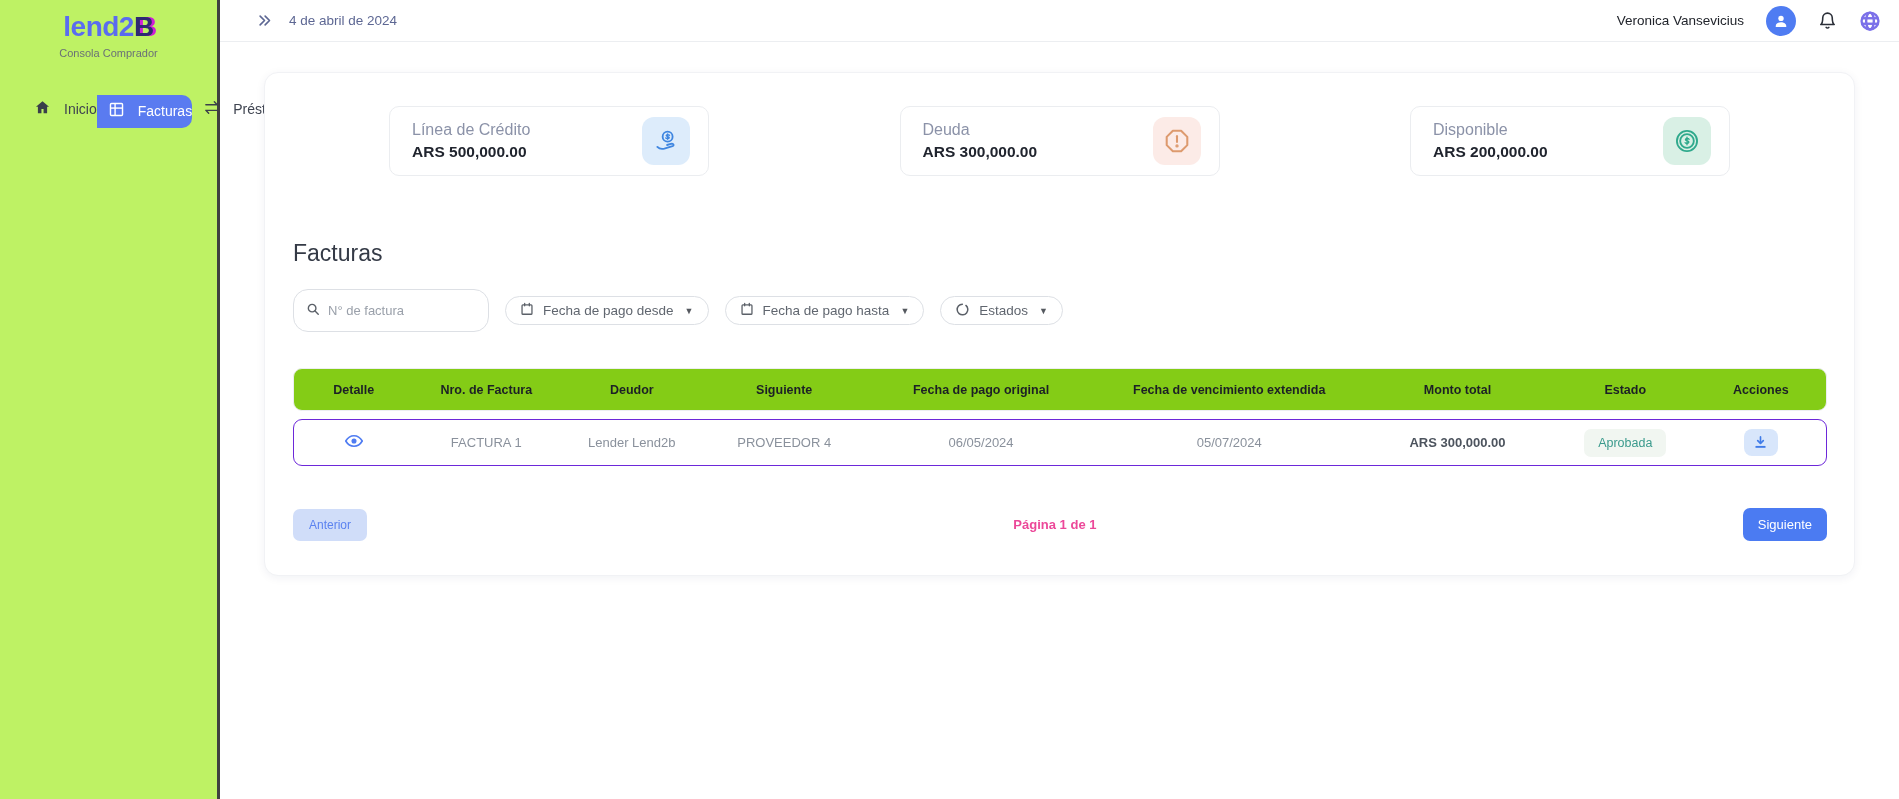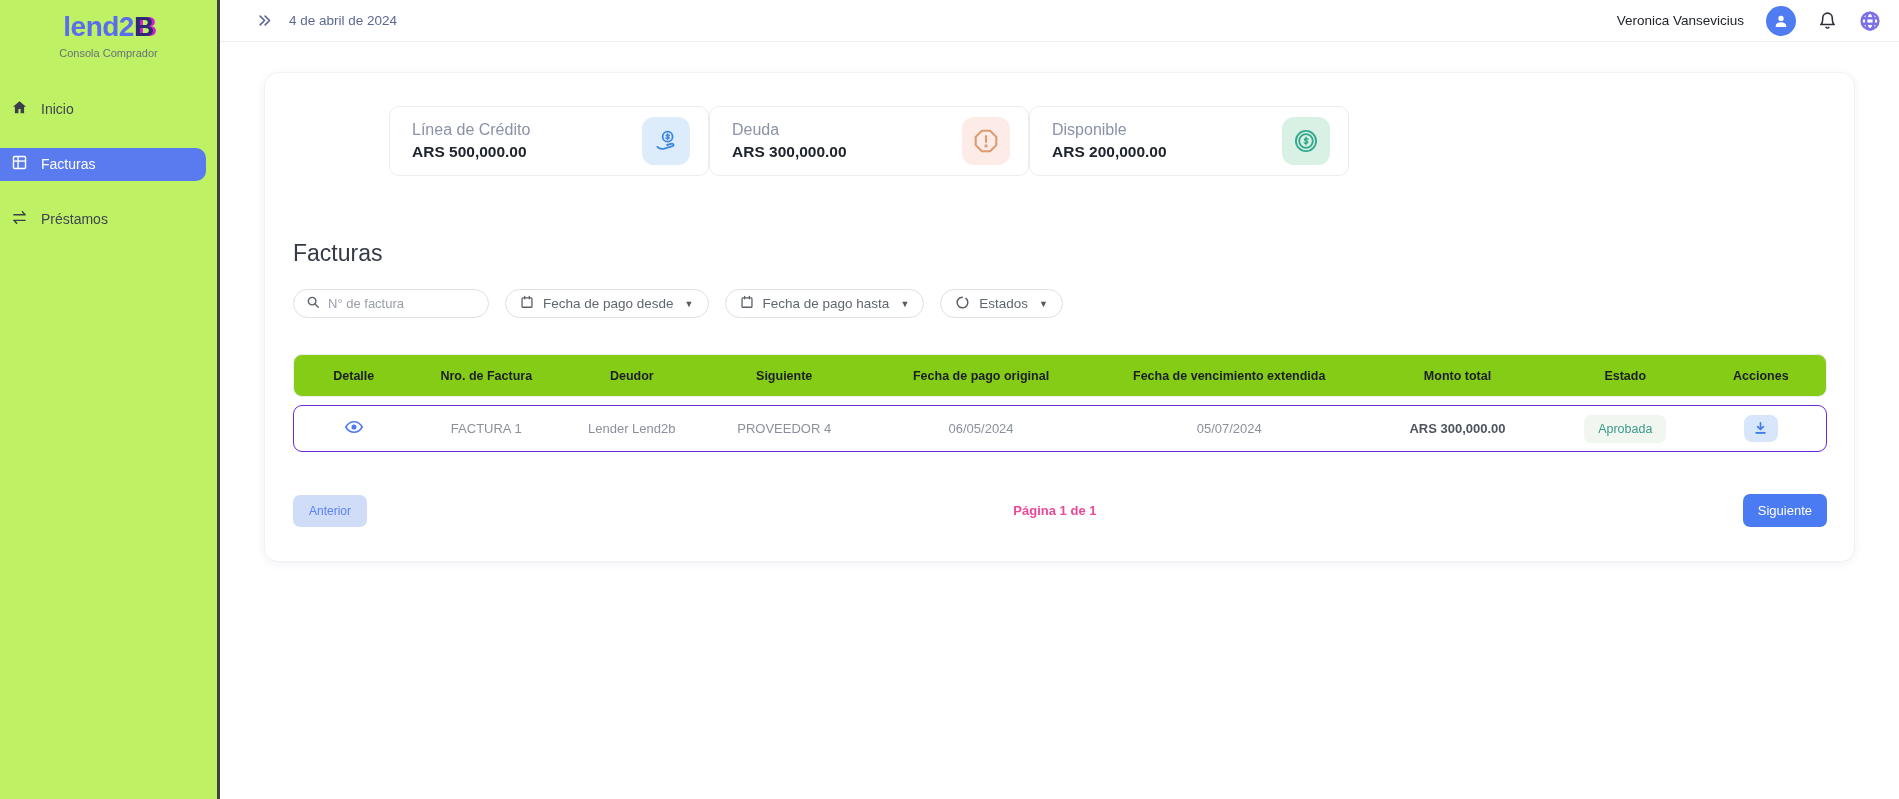--- a/index.html
+++ b/index.html
@@ -6,21 +6,21 @@
   html,body { width:1899px; height:799px; background:#ffffff; font-family:"Liberation Sans", sans-serif; overflow:hidden; }
   .app { display:flex; width:1899px; height:799px; }
 
   
   .sidebar { width:220px; flex:0 0 220px; height:100%; background:#bef264; border-right:3px solid #404040; padding-top:12px; }
   .logo-wrap { text-align:center; margin-bottom:34px; }
   .logo { font-size:28px; font-weight:700; letter-spacing:-0.5px; line-height:1.1; }
   .logo .p1 { color:#5a6cf0; }
   .logo .p2 { color:#2e2a72; text-shadow:3px 0 0 #cf1fd6; }
   .logo-sub { font-size:11px; color:#6a7077; margin-top:4px; }
-  .nav { display:flex; flex-direction:column; }
+  .nav { display:flex; flex-direction:row;padding-left:23px; }
   .nav-item { display:flex; align-items:center; gap:13px; height:33px; padding-left:11px; margin-bottom:20px;
               font-size:14px; color:#3f4450; cursor:pointer; }
   .nav-item.active { background:#5a7bf0; color:#ffffff; width:206px; border-radius:0 10px 10px 0; margin-bottom:22px; margin-top:2px; }
   .nav-item svg { flex:0 0 auto; }
 
   
   .main { flex:1; display:flex; flex-direction:column; }
   .topbar { height:42px; border-bottom:1px solid #eceef1; display:flex; align-items:center; justify-content:space-between; padding:0 18px 0 36px; }
   .topbar-left { display:flex; align-items:center; gap:16px; }
   .collapse-btn { display:flex; align-items:center; cursor:pointer; }
@@ -29,32 +29,32 @@
   .user-name { font-size:13.5px; color:#21242b; font-weight:500; }
   .avatar { width:30px; height:30px; border-radius:50%; background:#4f7cf2; display:flex; align-items:center; justify-content:center; cursor:pointer; }
   .icon-btn { display:flex; align-items:center; justify-content:center; cursor:pointer; }
 
   
   .content { padding:30px 44px 0 44px; }
   .panel { background:#fff; border:1px solid #f1f2f5; border-radius:14px; box-shadow:0 2px 10px rgba(25,39,80,0.06);
            padding:33px 0 34px 0; }
 
   
-  .stat-row { display:flex; padding:0 124px; }
+  .stat-row { display:flex; justify-content:space-between; padding:0 124px; }
   .stat-card { width:320px; height:70px; border:1px solid #ebedf0; border-radius:10px; display:flex; align-items:center;
                justify-content:space-between; padding:0 18px 0 22px; background:#fff; }
   .stat-title { font-size:16px; color:#8b92a8; margin-bottom:4px; }
   .stat-amount { font-size:15.5px; font-weight:700; color:#20242e; }
   .stat-iconbox { width:48px; height:48px; border-radius:12px; display:flex; align-items:center; justify-content:center; }
 
   
   .section-title { font-size:23px; color:#343a46; font-weight:500; margin:64px 0 0 28px; }
 
   .filter-row { display:flex; align-items:center; gap:16px; margin:22px 0 0 28px; }
-  .search-pill { display:flex; align-items:center; gap:8px; width:196px; height:29px; border:1px solid #dde0e5; border-radius:15px; padding:0 12px; background:#fff; }
+  .search-pill { display:flex; align-items:center; gap:8px; width:196px; height:43px; border:1px solid #dde0e5; border-radius:15px; padding:0 12px; background:#fff; }
   .search-pill input { border:none; outline:none; font-size:13px; color:#3d424c; width:140px; font-family:"Liberation Sans", sans-serif; }
   .search-pill input::placeholder { color:#9aa0aa; }
   .filter-btn { display:flex; align-items:center; gap:9px; height:29px; border:1px solid #dde0e5; border-radius:15px; padding:0 14px;
                 font-size:13.5px; color:#60666f; background:#fff; cursor:pointer; white-space:nowrap; }
   .caret { font-size:9px; color:#55595f; margin-left:2px; }
 
   
   .table-wrap { margin:36px 27px 0 28px; }
   .tgrid { display:grid; grid-template-columns:7.8% 9.5% 9.5% 10.4% 15.3% 17.1% 12.7% 9.2% 8.5%; align-items:center; }
   .thead { background:#84cc16; border:1px solid #eceef1; border-radius:9px; height:43px; }

